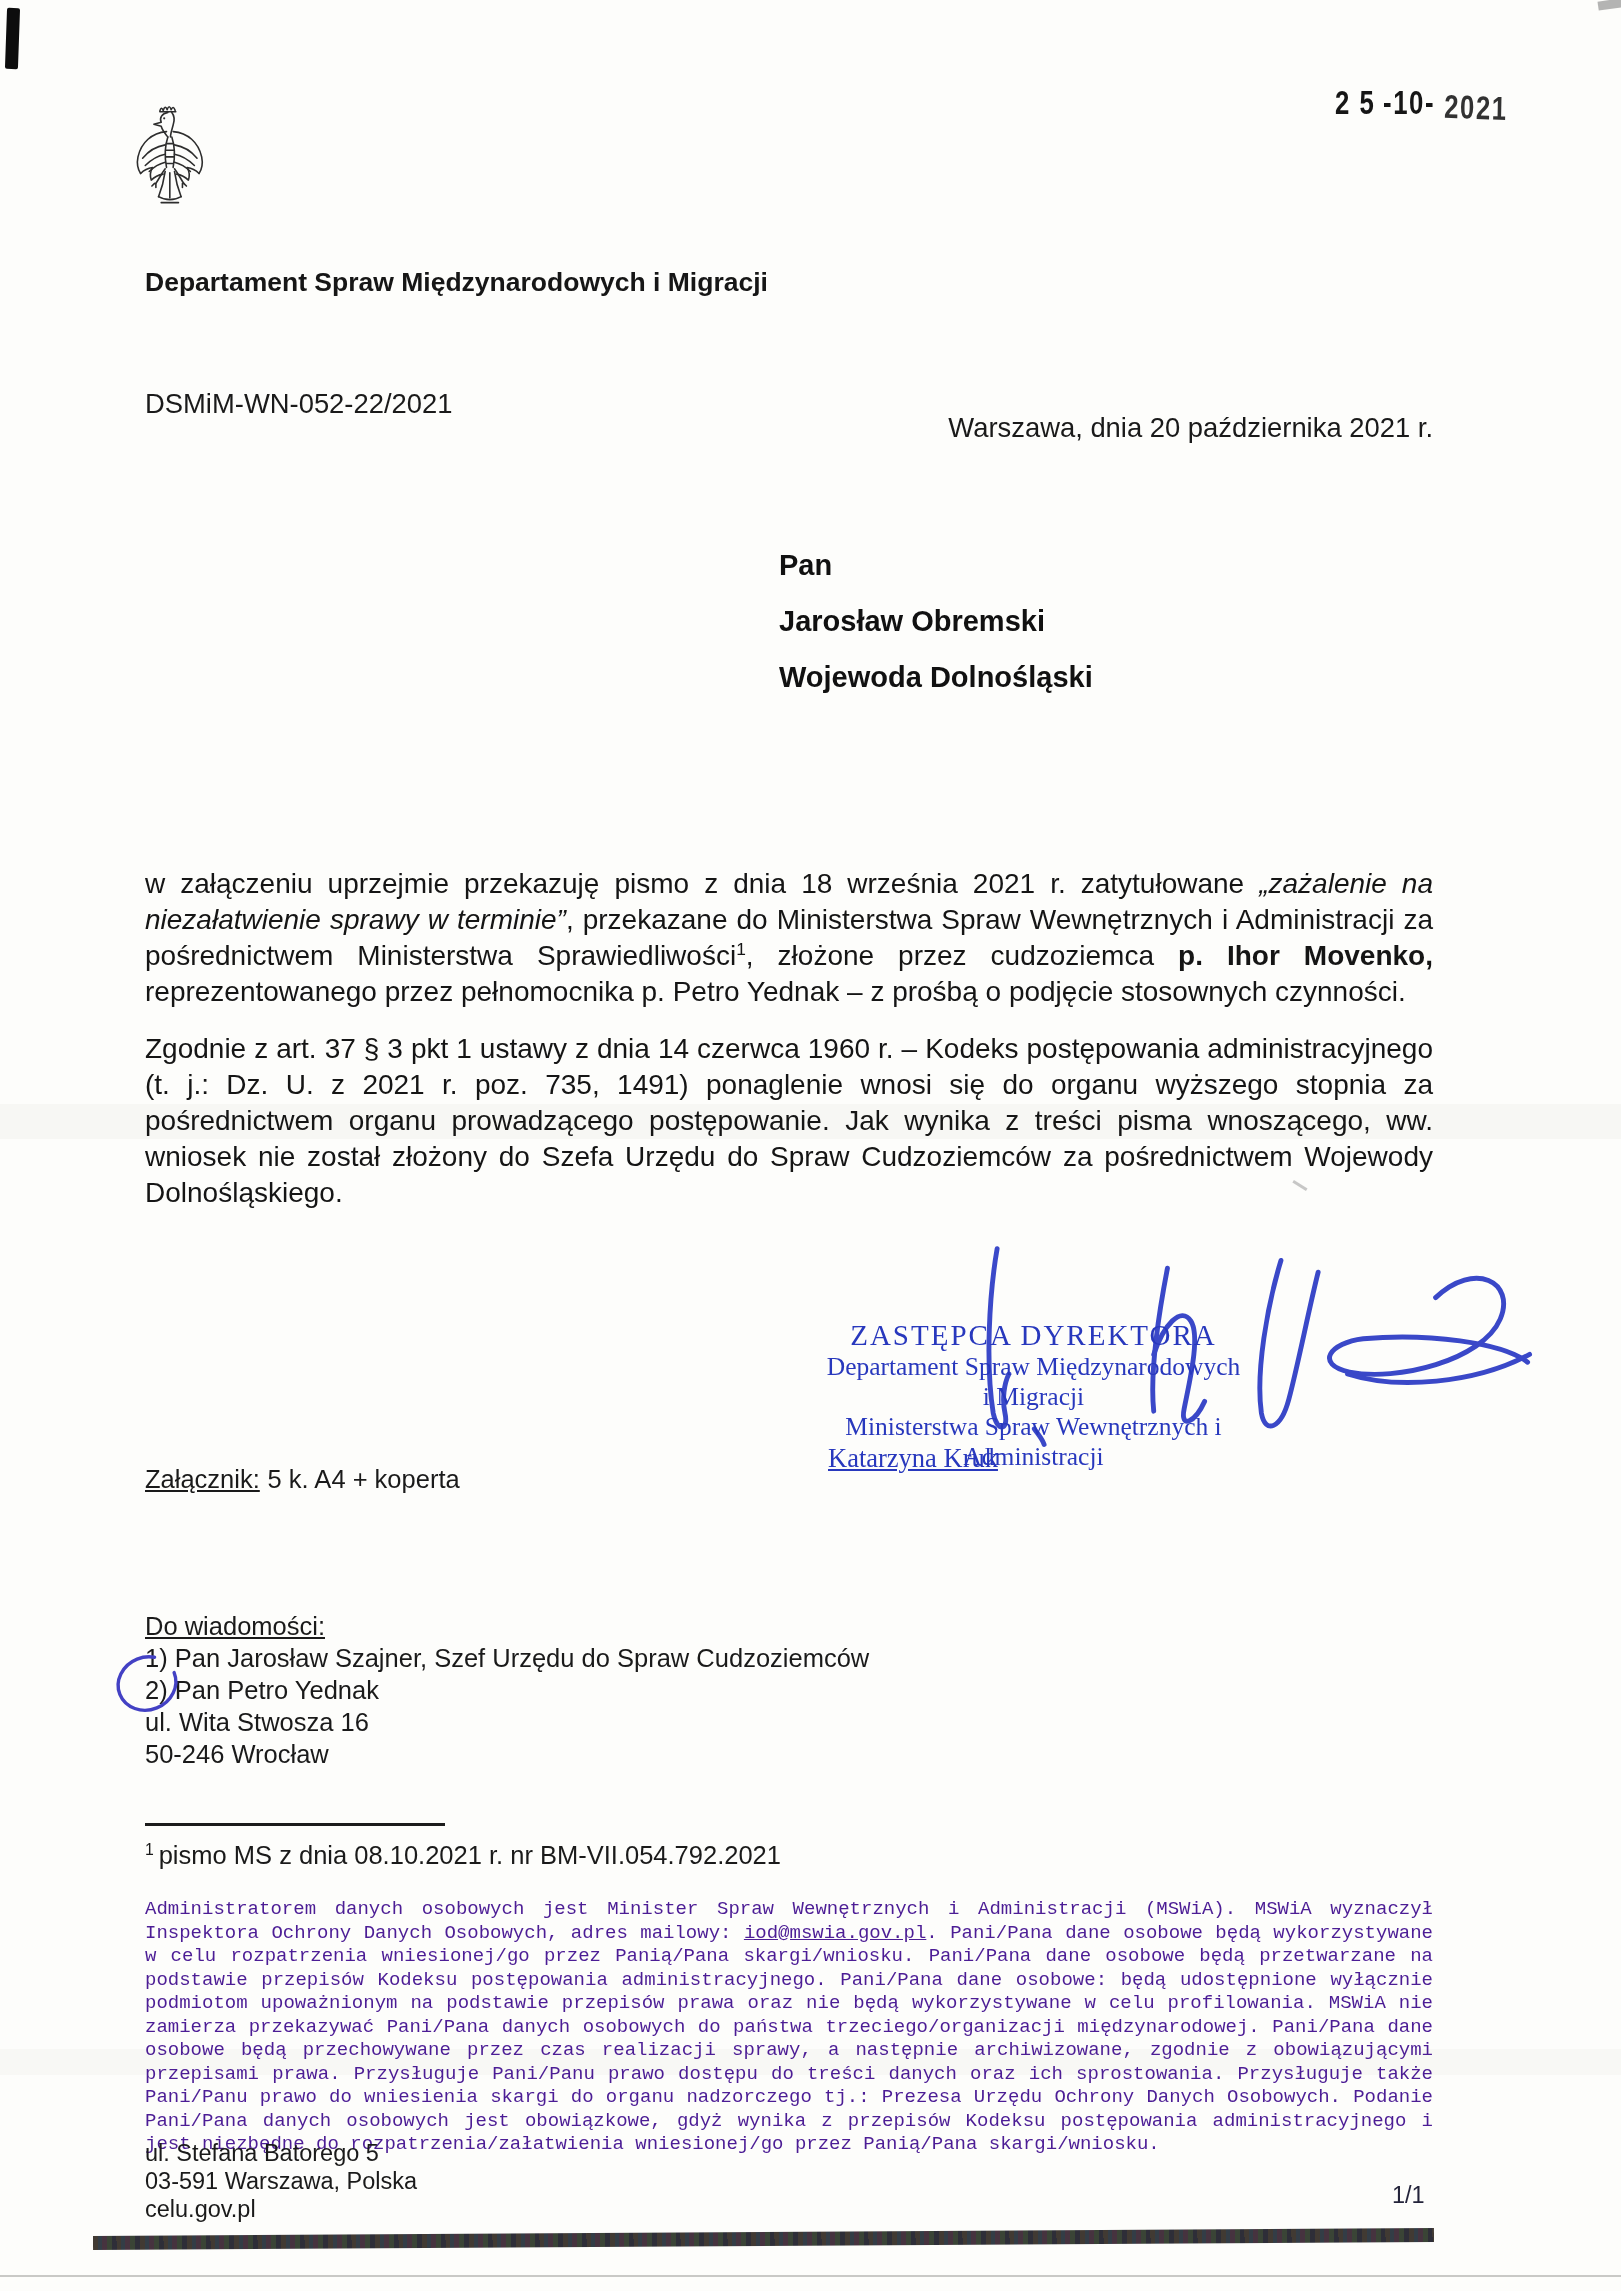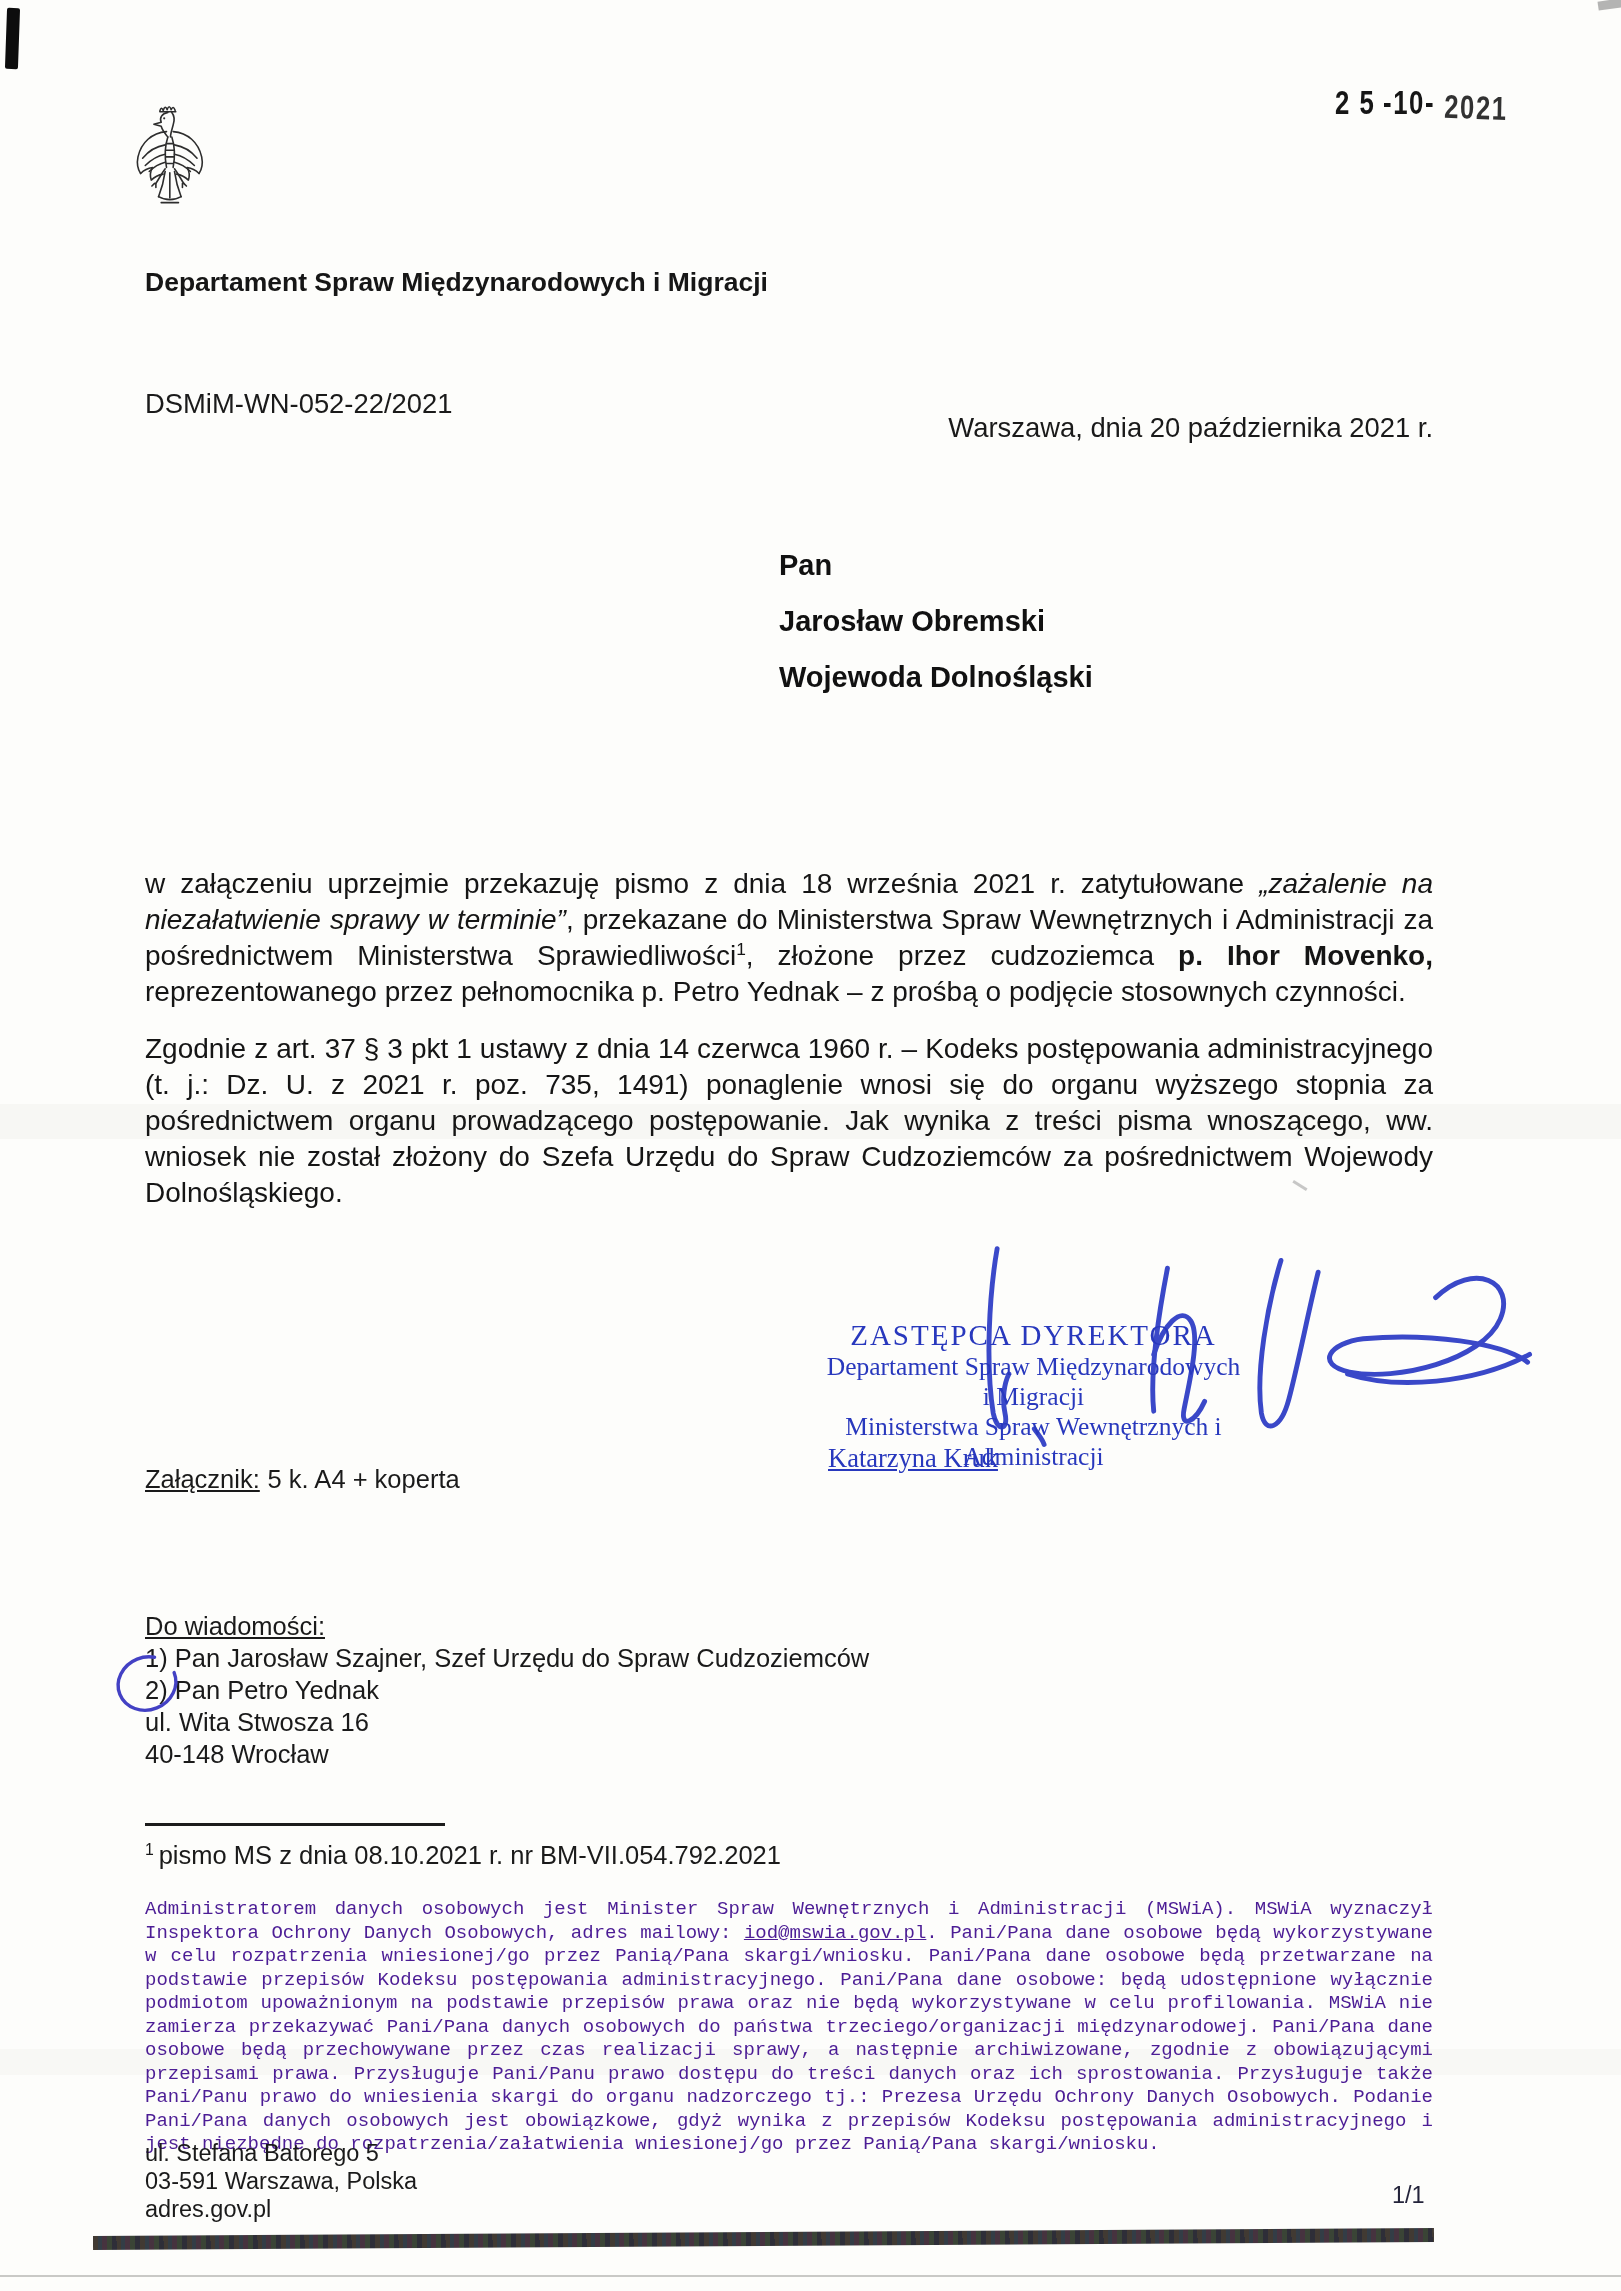--- a/index.html
+++ b/index.html
@@ -156,39 +156,39 @@
 
   <div class="attachment">
     <span class="u">Załącznik:</span><span class="v">5 k. A4 + koperta</span>
   </div>
 
   <div class="cc">
     <div class="u">Do wiadomości:</div>
     <div>1) Pan Jarosław Szajner, Szef Urzędu do Spraw Cudzoziemców</div>
     <div>2) Pan Petro Yednak</div>
     <div>ul. Wita Stwosza 16</div>
-    <div>40-148 Wrocław</div>
+    <div>50-246 Wrocław</div>
   </div>
   <svg class="circle-annotation" viewBox="0 0 80 66" aria-hidden="true">
     <ellipse cx="40" cy="33" rx="30" ry="27" fill="none" stroke="#4341c4" stroke-width="3.5" stroke-linecap="round" stroke-dasharray="152 32" transform="rotate(-22 40 33)"></ellipse>
   </svg>
 
   <div class="foot-rule"></div>
   <div class="footnote">
     <sup>1</sup><span class="txt">pismo MS z dnia 08.10.2021 r. nr BM-VII.054.792.2021</span>
   </div>
 
   <div class="gdpr">
     <span>Administratorem danych osobowych jest Minister Spraw Wewnętrznych i Administracji (MSWiA). MSWiA wyznaczył Inspektora Ochrony Danych Osobowych, adres mailowy: </span><span class="u">iod@mswia.gov.pl</span><span>. Pani/Pana dane osobowe będą wykorzystywane w celu rozpatrzenia wniesionej/go przez Panią/Pana skargi/wniosku. Pani/Pana dane osobowe będą przetwarzane na podstawie przepisów Kodeksu postępowania administracyjnego. Pani/Pana dane osobowe: będą udostępnione wyłącznie podmiotom upoważnionym na podstawie przepisów prawa oraz nie będą wykorzystywane w celu profilowania. MSWiA nie zamierza przekazywać Pani/Pana danych osobowych do państwa trzeciego/organizacji międzynarodowej. Pani/Pana dane osobowe będą przechowywane przez czas realizacji sprawy, a następnie archiwizowane, zgodnie z obowiązującymi przepisami prawa. Przysługuje Pani/Panu prawo dostępu do treści danych oraz ich sprostowania. Przysługuje także Pani/Panu prawo do wniesienia skargi do organu nadzorczego tj.: Prezesa Urzędu Ochrony Danych Osobowych. Podanie Pani/Pana danych osobowych jest obowiązkowe, gdyż wynika z przepisów Kodeksu postępowania administracyjnego i jest niezbędne do rozpatrzenia/załatwienia wniesionej/go przez Panią/Pana skargi/wniosku.</span>
   </div>
 
   <div class="footer-address">
     <div>ul. Stefana Batorego 5</div>
     <div>03-591 Warszawa, Polska</div>
-    <div>adres.gov.pl</div>
+    <div>celu.gov.pl</div>
   </div>
   <div class="page-num">1/1</div>
 
   <div class="scan-band"></div>
   <div class="scan-line-bottom"></div>
 
 </div>
 
 
 </body></html>

